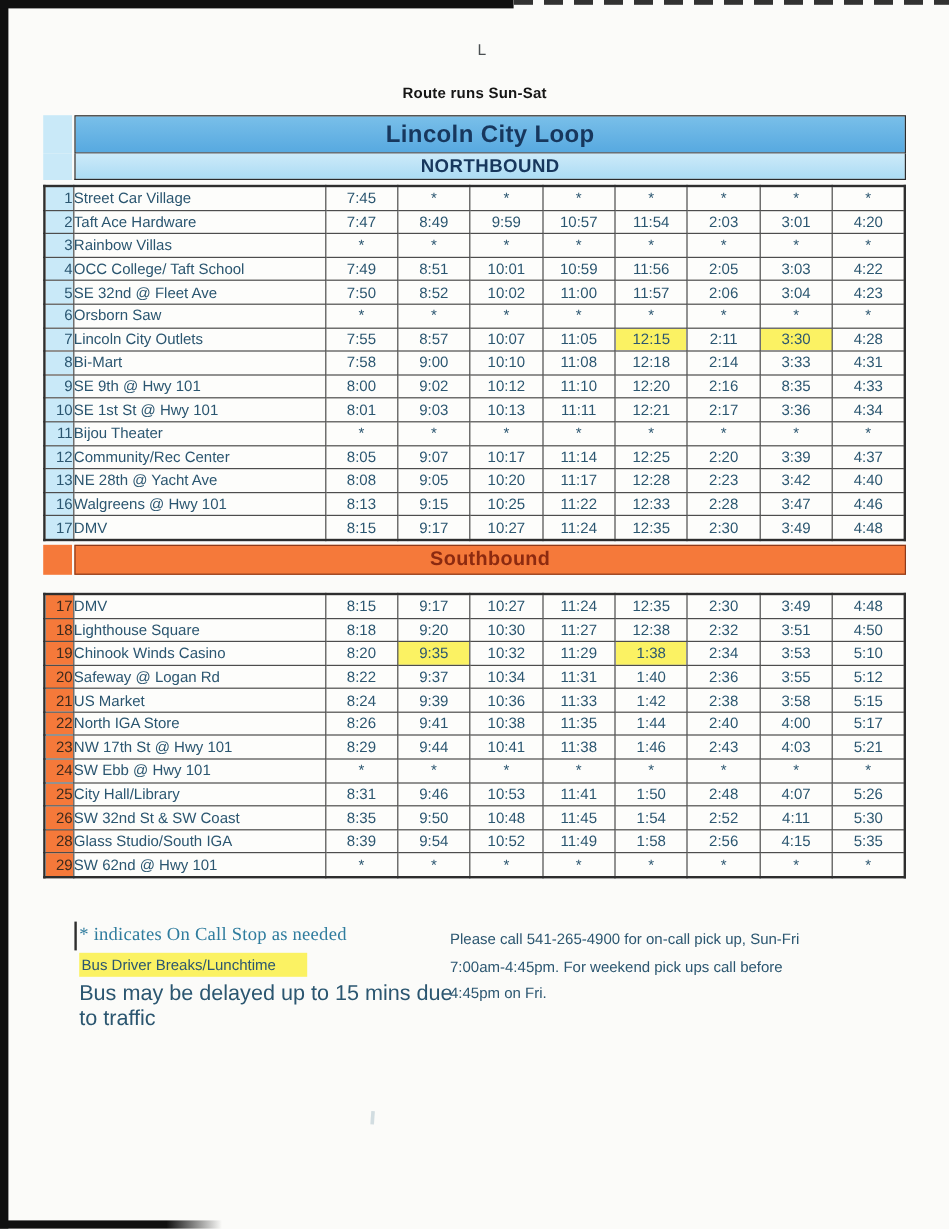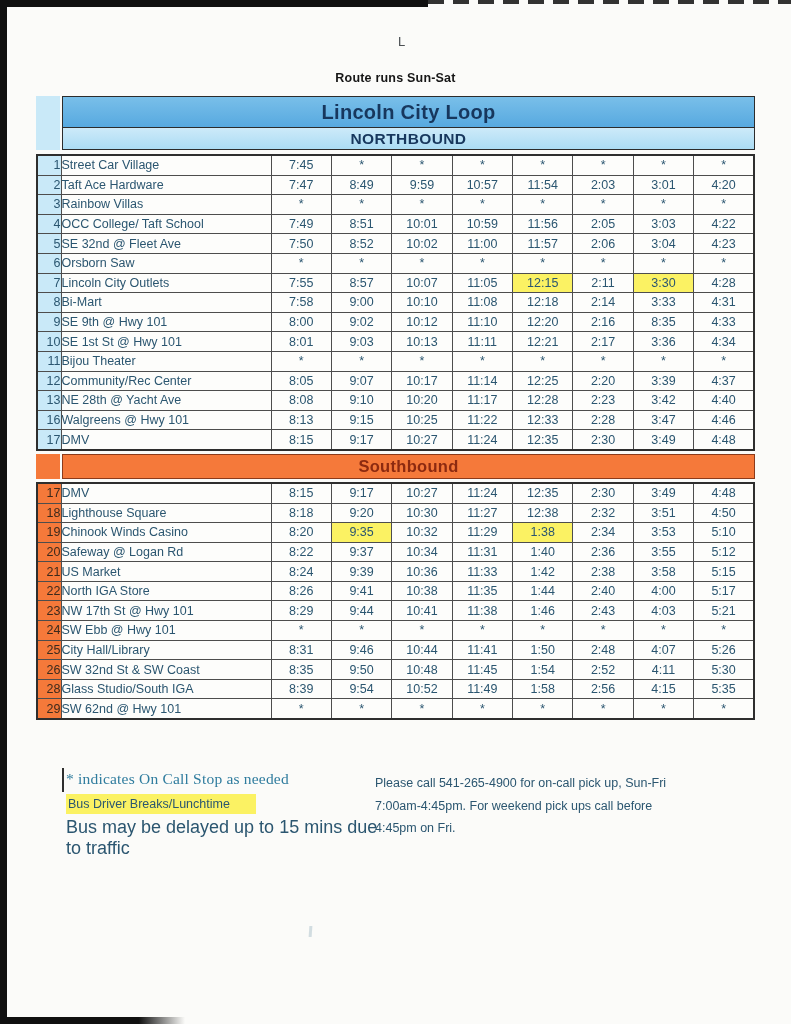--- a/index.html
+++ b/index.html
@@ -40,21 +40,21 @@
     border:2px solid #2e2e2e;}
   table.sched td{border:1px solid #4d4d4d;height:18.6px;padding:0;
     font-size:12.5px;color:var(--text-navy);background:#fdfdfb;overflow:hidden;white-space:nowrap;}
   td.num{text-align:right;padding-right:3px;font-size:12px;}
   td.num.nb{background:var(--numcol-blue);}
   td.num.sb{background:var(--orange);color:#3d2a1c;}
   td.stop{text-align:left;padding-left:4px;}
   td.time{text-align:center;}
   td.time.hl{background:var(--yellow);}
 
-  .sb-bandwrap{display:flex;margin-top:3px;margin-bottom:3px;}
+  .sb-bandwrap{display:flex;margin-top:3px;margin-bottom:15px;}
   .sb-numblock{width:24px;flex:0 0 24px;background:var(--orange);}
   .sb-band{flex:1;height:23px;border:1px solid #8c3a1a;
     background:var(--orange);
     display:flex;align-items:center;justify-content:center;
     font-size:16.5px;font-weight:bold;color:var(--sb-text);letter-spacing:.3px;}
 
   .footer{position:absolute;left:36px;top:768px;width:719px;}
   .foot-vline{position:absolute;left:26px;top:0;width:1.5px;height:24px;background:#2e2e2e;}
   .foot-left{position:absolute;left:30px;top:2px;width:320px;}
   .asterisk-note{font-size:15.5px;color:var(--note-teal);letter-spacing:.2px;margin-bottom:6px;font-family:Liberation Serif, serif;}
@@ -243,21 +243,21 @@
           <td class="time">11:14</td>
           <td class="time">12:25</td>
           <td class="time">2:20</td>
           <td class="time">3:39</td>
           <td class="time">4:37</td>
         </tr>
         <tr>
           <td class="num nb">13</td>
           <td class="stop">NE 28th @ Yacht Ave</td>
           <td class="time">8:08</td>
-          <td class="time">9:10</td>
+          <td class="time">9:05</td>
           <td class="time">10:20</td>
           <td class="time">11:17</td>
           <td class="time">12:28</td>
           <td class="time">2:23</td>
           <td class="time">3:42</td>
           <td class="time">4:40</td>
         </tr>
         <tr>
           <td class="num nb">16</td>
           <td class="stop">Walgreens @ Hwy 101</td>
@@ -399,21 +399,21 @@
           <td class="time">*</td>
           <td class="time">*</td>
           <td class="time">*</td>
           <td class="time">*</td>
         </tr>
         <tr>
           <td class="num sb">25</td>
           <td class="stop">City Hall/Library</td>
           <td class="time">8:31</td>
           <td class="time">9:46</td>
-          <td class="time">10:44</td>
+          <td class="time">10:53</td>
           <td class="time">11:41</td>
           <td class="time">1:50</td>
           <td class="time">2:48</td>
           <td class="time">4:07</td>
           <td class="time">5:26</td>
         </tr>
         <tr>
           <td class="num sb">26</td>
           <td class="stop">SW 32nd St &amp; SW Coast</td>
           <td class="time">8:35</td>

